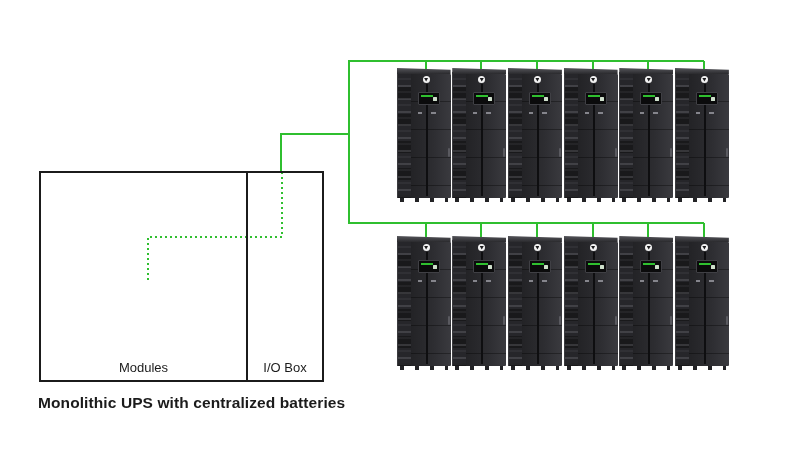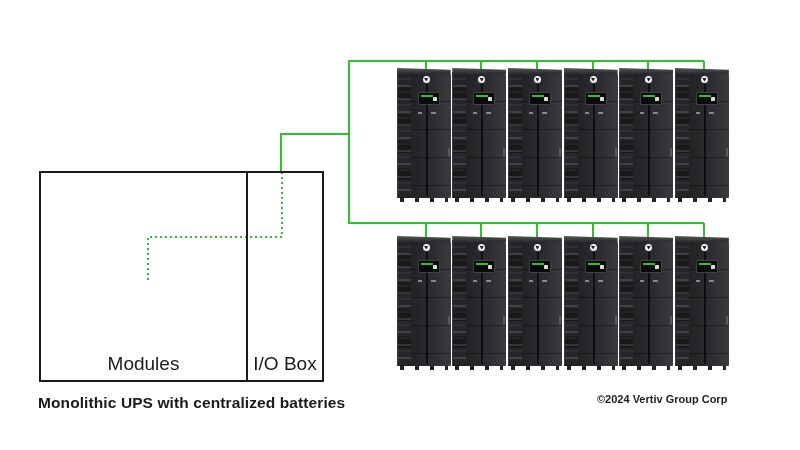--- a/index.html
+++ b/index.html
@@ -14,21 +14,21 @@
   
   .wires{position:absolute;left:0;top:0;width:800px;height:450px;}
   .wire{fill:none;stroke:var(--green);stroke-width:2;}
   .wire.dotted{stroke-dasharray:2 3;}
   
   .ups-box{
     position:absolute;left:39px;top:171px;width:285px;height:211px;
     border:2px solid var(--ink);box-sizing:border-box;background:transparent;
   }
   .ups-divider{position:absolute;left:205px;top:0;bottom:0;width:2px;background:var(--ink);}
-  .ups-label{position:absolute;bottom:5px;font-size:19px;line-height:1.1;text-align:center;color:var(--ink);}
+  .ups-label{position:absolute;bottom:5px;font-size:13px;line-height:1.1;text-align:center;color:var(--ink);}
   .ups-label.modules{left:0;width:205px;}
   .ups-label.iobox{left:207px;right:0;margin-top:40px;}
   .caption{
     position:absolute;left:38px;top:394px;font-size:15.5px;font-weight:600;
     letter-spacing:0.1px;color:var(--ink);
   }
   .copyright{
     position:absolute;left:597px;top:393px;font-size:11px;font-weight:600;color:#222;
   }
   
@@ -92,21 +92,20 @@
   </svg>
 
   <div class="ups-box">
     <div class="ups-divider"></div>
     <div class="ups-label modules">Modules</div>
     <div class="ups-label iobox">I/O Box</div>
   </div>
 
   <div class="caption">Monolithic UPS with centralized batteries</div>
 
-  <div class="copyright">©2024 Vertiv Group Corp</div>
 
   <div id="cabinets">
       <div class="cab" style="left: 396.6px; top: 68px;">
         <div class="cab-drop" style="top:-7px;height:12px"></div>
         <div class="cab-side"></div>
         <div class="cab-top"></div>
         <div class="cab-front">
           <div class="cab-seam"></div>
           <div class="cab-logo"></div>
           <div class="cab-display"></div>

